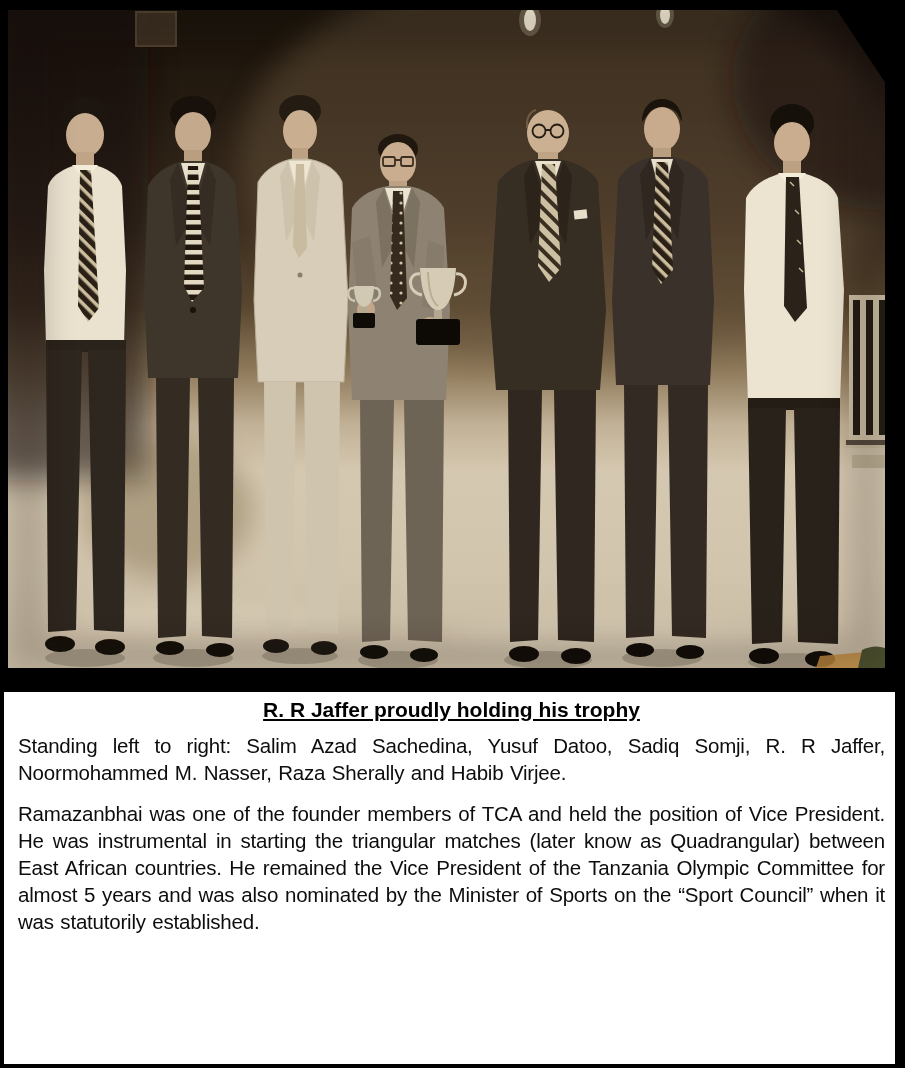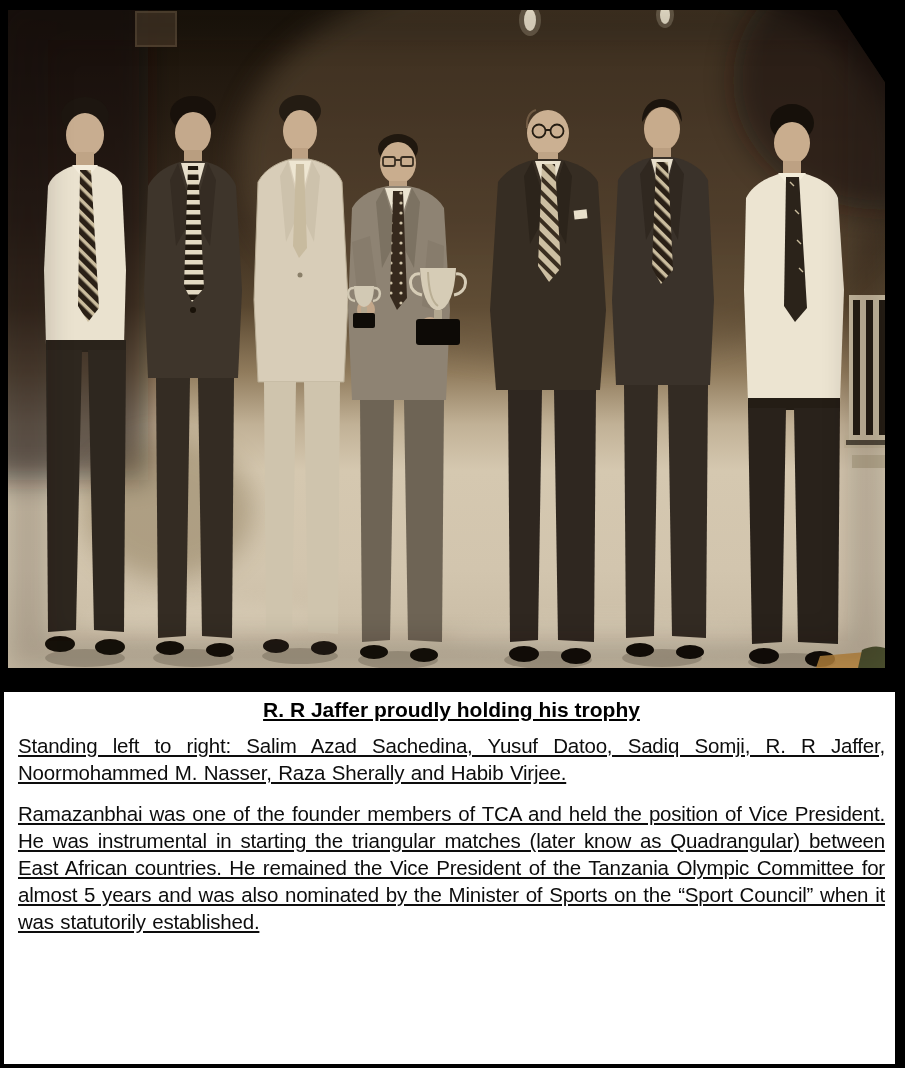--- a/index.html
+++ b/index.html
@@ -8,21 +8,21 @@
   
   .photo{position:absolute;left:8px;top:10px;width:877px;height:658px;
          clip-path:polygon(0 0,94.5% 0,100% 11%,100% 100%,0 100%);}
   .photo svg{display:block;}
   
   .caption{position:absolute;left:4px;top:692px;width:891px;height:372px;background:#ffffff;
            box-sizing:border-box;padding:5px 10px 0 14px;color:#0d0d0d;}
   .caption h1{margin:0 0 5px 0;font-size:21px;line-height:26px;font-weight:bold;
               text-align:center;text-decoration:underline;color:#000;}
   .caption p{margin:9px 0 14px 0;font-size:20.5px;line-height:27px;text-align:justify;
-             word-spacing:1px;letter-spacing:-0.2px;text-decoration:underline;}
+             word-spacing:1px;letter-spacing:-0.2px;}
 </style>
 </head>
 <body>
 
 <div class="page">
 
   <div class="photo">
     <svg width="877" height="658" viewBox="0 0 877 658" xmlns="http://www.w3.org/2000/svg">
       <defs>
         <linearGradient id="bgGrad" x1="0" y1="0" x2="0" y2="1">

